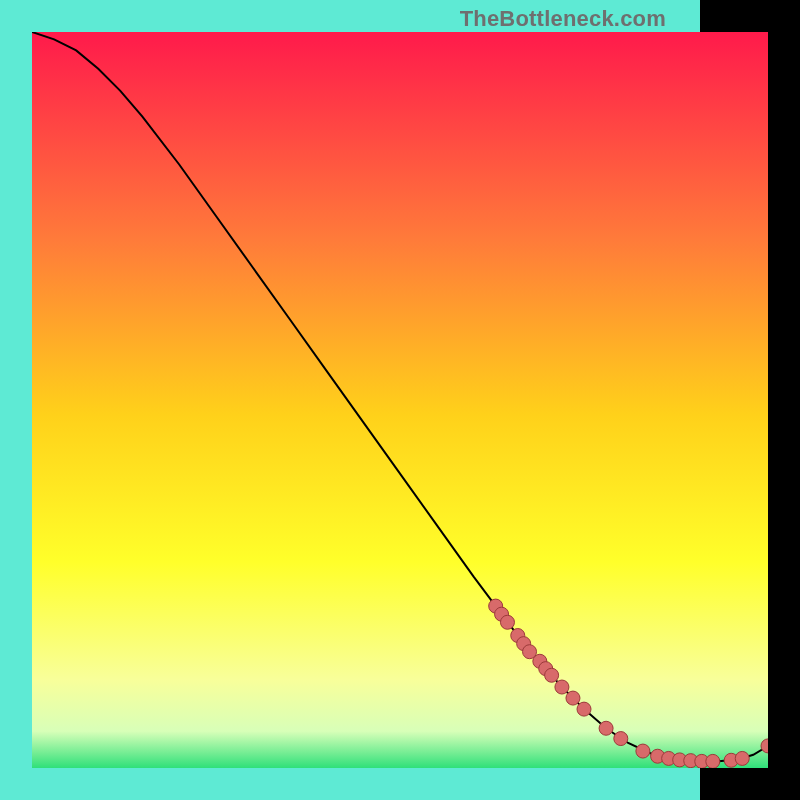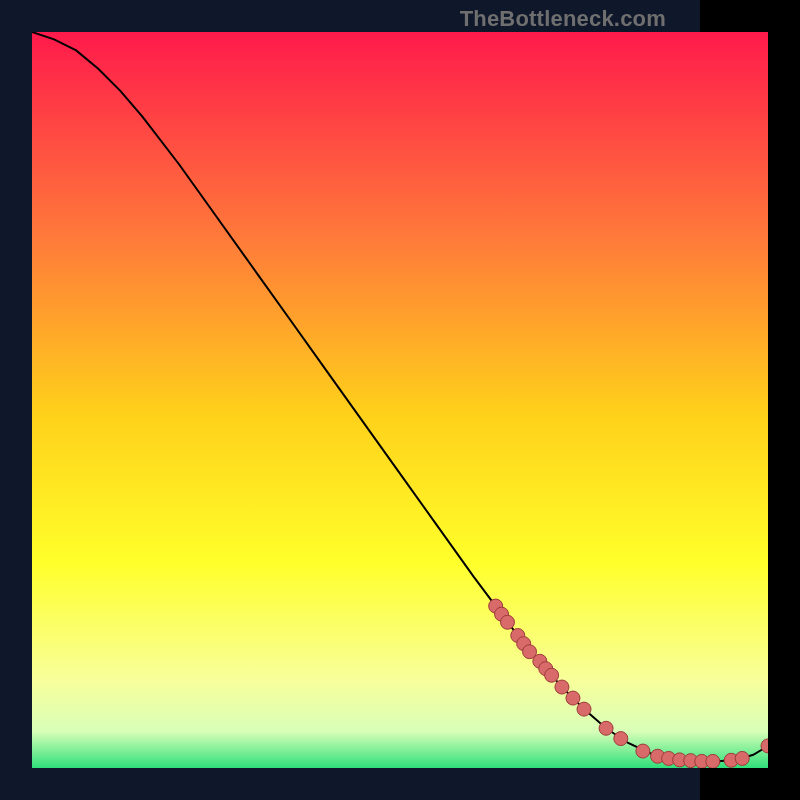--- a/index.html
+++ b/index.html
@@ -7,21 +7,21 @@
     padding: 0;
     width: 800px;
     height: 800px;
     background: #000;
     overflow: hidden;
     font-family: Arial, Helvetica, sans-serif;
   }
   .frame {
     width: 700px;
     height: 800px;
-    background: #0f172a;
+    background: #5eead4;
     position: relative;
   }
   .plot {
     position: absolute;
     left: 32px;
     top: 32px;
     width: 736px;
     height: 736px;
   }
   .plot svg {

